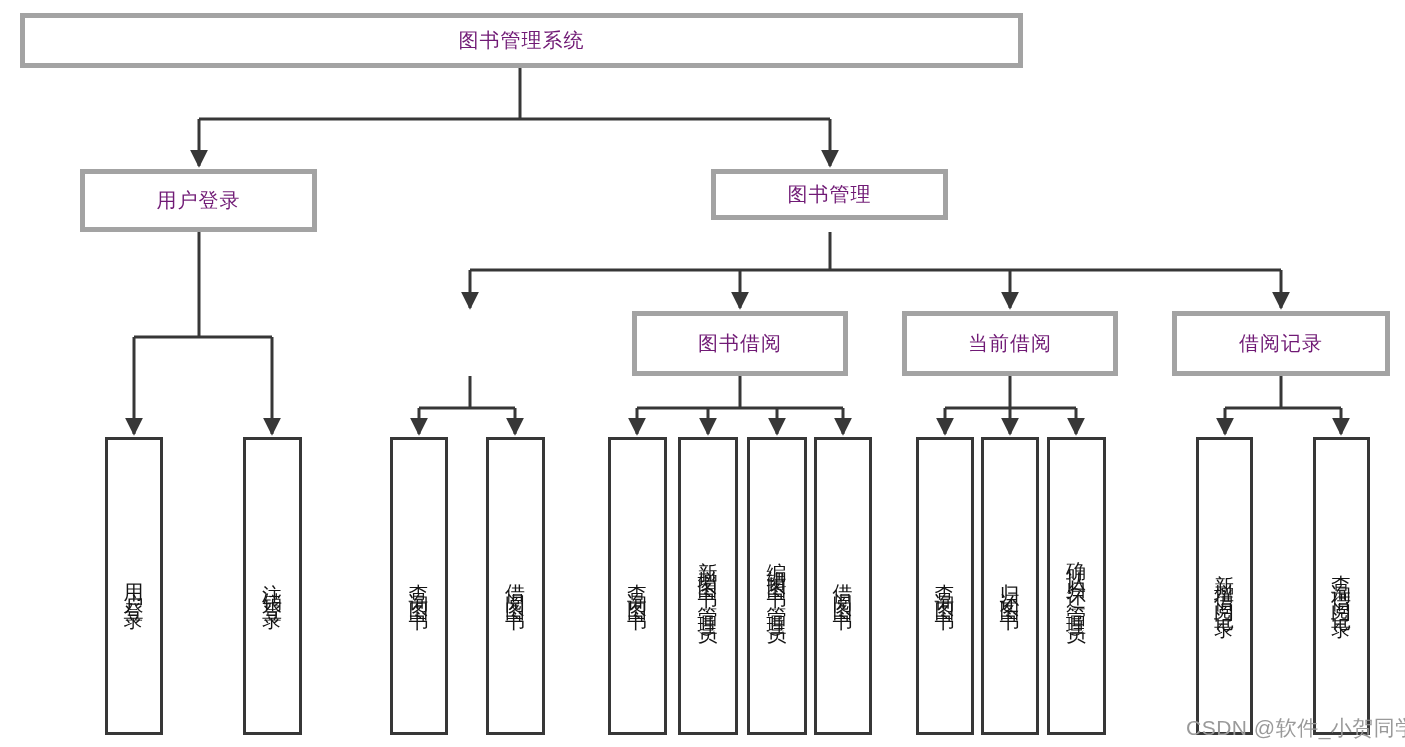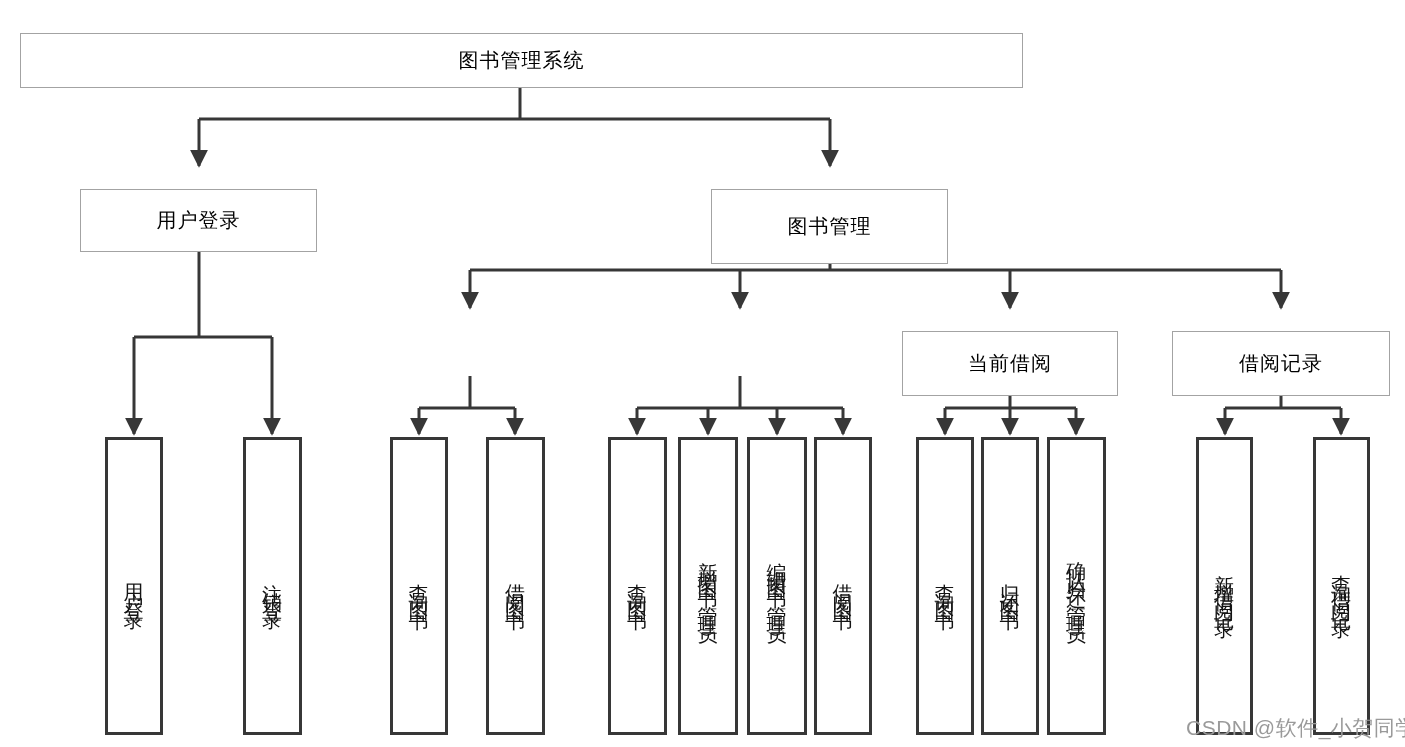--- a/index.html
+++ b/index.html
@@ -10,29 +10,28 @@
     height: 747px;
     background: #ffffff;
     overflow: hidden;
     font-family: "Liberation Sans", sans-serif;
   }
   .wires { position: absolute; left: 0; top: 0; }
   .box {
     position: absolute;
     box-sizing: border-box;
     background: #ffffff;
-    border: 1px solid #a3a3a3;
-    color: #000000;
+    border: 5px solid #a3a3a3;
+    color: #701a75;
     display: flex;
     align-items: center;
     justify-content: center;
     font-size: 20px;
     letter-spacing: 1px;
     white-space: nowrap;
-    margin-top: 20px;
   }
   .vbox {
     position: absolute;
     box-sizing: border-box;
     background: #ffffff;
     border: 3px solid #373737;
     color: #141414;
     display: flex;
     align-items: center;
     justify-content: center;
@@ -104,22 +103,23 @@
       <path d="M1281 376 V 408"></path>
       <path d="M1225 408 H 1341"></path>
       <line x1="1225" y1="408" x2="1225" y2="434" marker-end="url(#arr)"></line>
       <line x1="1341" y1="408" x2="1341" y2="434" marker-end="url(#arr)"></line>
     </g>
   </svg>
 
   <div class="box" style="left:20px; top:13px; width:1003px; height:55px;">图书管理系统</div>
 
   <div class="box" style="left:80px; top:169px; width:237px; height:63px;">用户登录</div>
-  <div class="box" style="left:711px; top:169px; width:237px; height:75px;text-align:center;">图书管理</div>
+  <div class="box" style="left:711px; top:169px; width:237px; height:51px;text-align:center;">图书管理</div>
 
+  <div class="box" style="left:632px; top:311px; width:216px; height:65px;">图书借阅</div>
   <div class="box" style="left:902px; top:311px; width:216px; height:65px;">当前借阅</div>
   <div class="box" style="left:1172px; top:311px; width:218px; height:65px;">借阅记录</div>
 
   <div class="vbox" style="left:105px; top:437px; width:58px; height:298px;">用户登录</div>
   <div class="vbox" style="left:243px; top:437px; width:59px; height:298px;">注销登录</div>
 
   <div class="vbox" style="left:390px; top:437px; width:58px; height:298px;">查询图书</div>
   <div class="vbox" style="left:486px; top:437px; width:59px; height:298px;">借阅图书</div>
 
   <div class="vbox" style="left:608px; top:437px; width:59px; height:298px;">查询图书</div>

